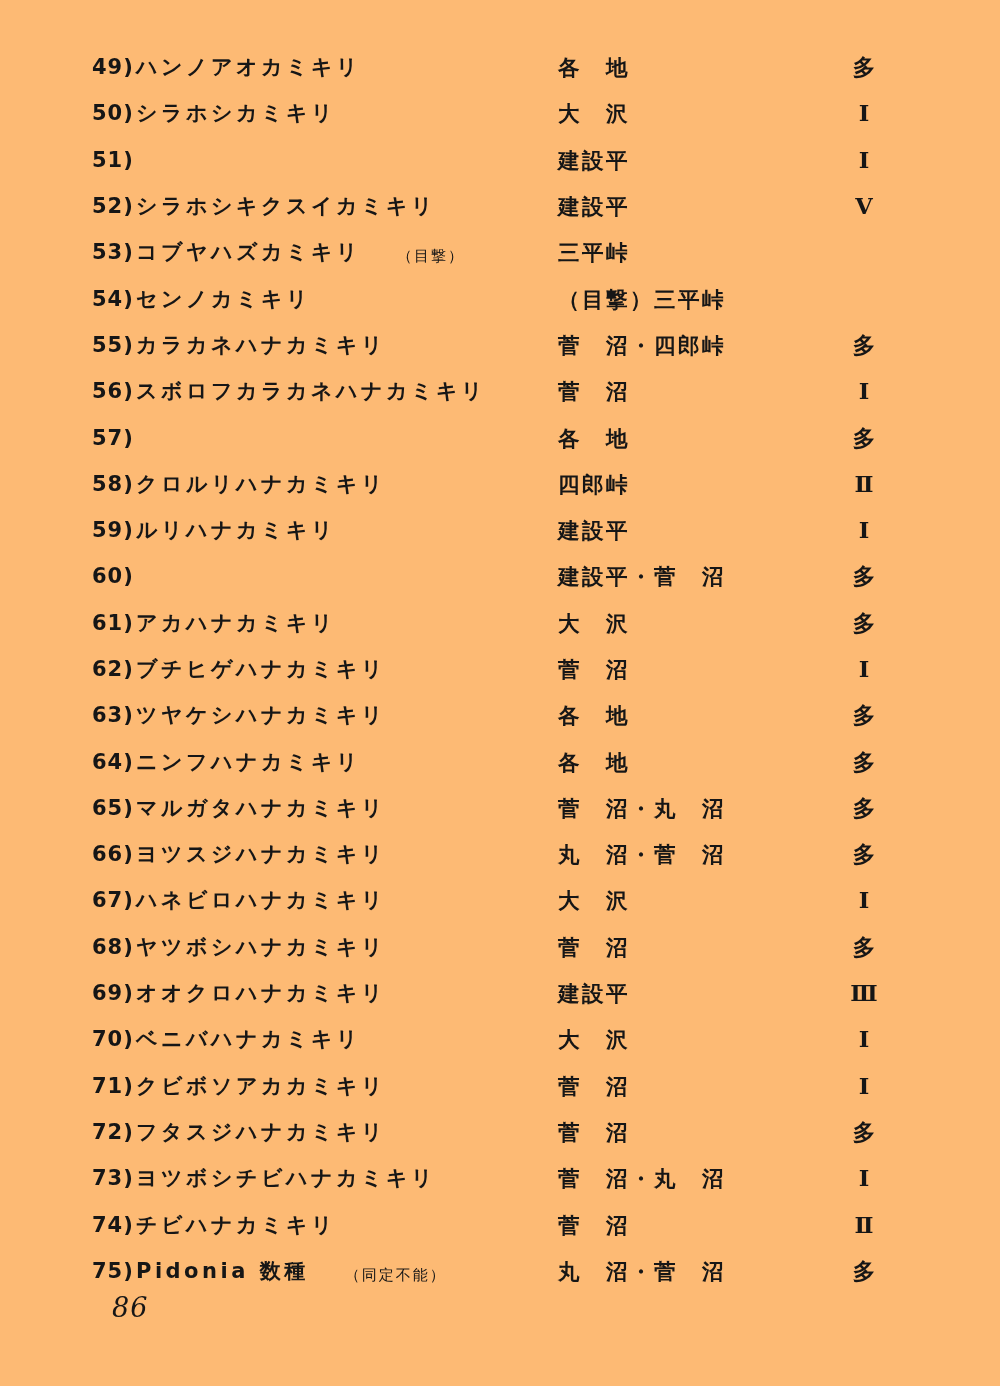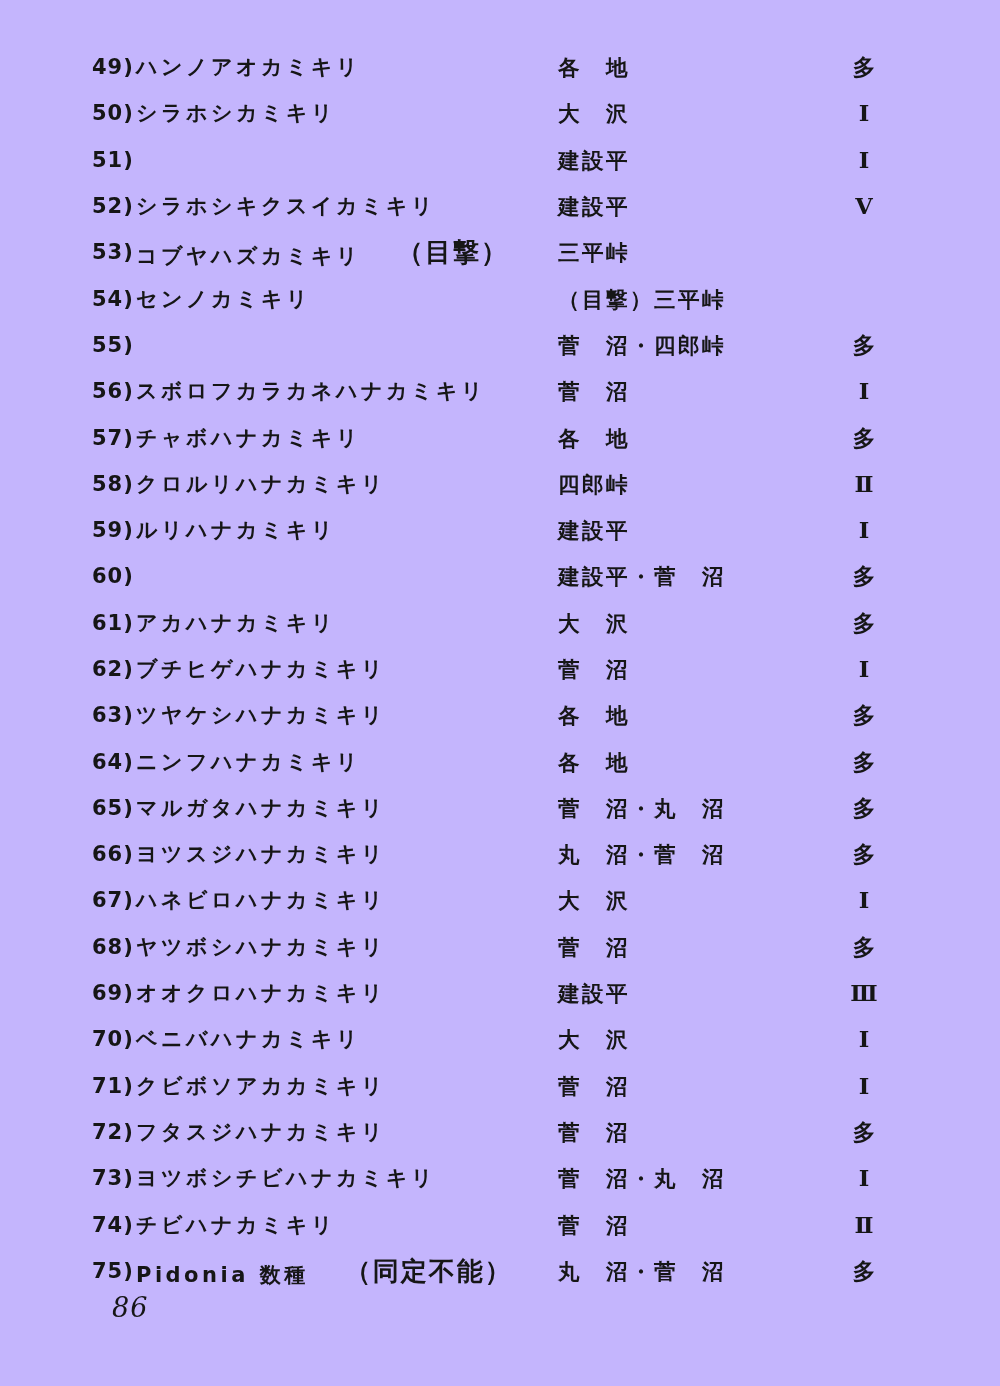--- a/index.html
+++ b/index.html
@@ -5,21 +5,21 @@
   html, body {
     margin: 0;
     padding: 0;
     background: #e8e8e6;
   }
   .page {
     position: relative;
     width: 1000px;
     height: 1386px;
     margin: 0 auto;
-    background: #c4b5fd;
+    background: #fdba74;
     color: #161616;
     font-family: "DejaVu Sans", sans-serif;
     overflow: hidden;
   }
   .list {
     position: absolute;
     top: 44px;
     left: 0;
     right: 0;
   }
@@ -45,22 +45,22 @@
     display: flex;
     align-items: flex-end;
   }
   .name {
     font-size: 21px;
     font-weight: 700;
     letter-spacing: 3.5px;
     white-space: pre;
   }
   .note {
-    font-size: 26px;
-    font-weight: 700;
+    font-size: 15px;
+    font-weight: 400;
     letter-spacing: 2px;
     margin-left: 36px;
     white-space: pre;
   }
   .note:empty { margin-left: 0; }
   .loc {
     left: 558px;
     font-size: 21.5px;
     font-weight: 700;
     letter-spacing: 2.5px;
@@ -127,34 +127,34 @@
 
     <div class="row">
       <span class="no">54)</span>
       <span class="namewrap"><span class="name">センノカミキリ</span><span class="note"></span></span>
       <span class="loc">（目撃）三平峠</span>
       <span class="abd"></span>
     </div>
 
     <div class="row">
       <span class="no">55)</span>
+      <span class="namewrap"><span class="name">カラカネハナカミキリ</span><span class="note"></span></span>
       <span class="loc">菅　沼・四郎峠</span>
       <span class="abd">多</span>
     </div>
 
     <div class="row">
       <span class="no">56)</span>
       <span class="namewrap"><span class="name">スボロフカラカネハナカミキリ</span><span class="note"></span></span>
       <span class="loc">菅　沼</span>
       <span class="abd">Ⅰ</span>
     </div>
 
     <div class="row">
       <span class="no">57)</span>
-      <span class="namewrap"><span class="name">チャボハナカミキリ</span><span class="note"></span></span>
       <span class="loc">各　地</span>
       <span class="abd">多</span>
     </div>
 
     <div class="row">
       <span class="no">58)</span>
       <span class="namewrap"><span class="name">クロルリハナカミキリ</span><span class="note"></span></span>
       <span class="loc">四郎峠</span>
       <span class="abd">Ⅱ</span>
     </div>

